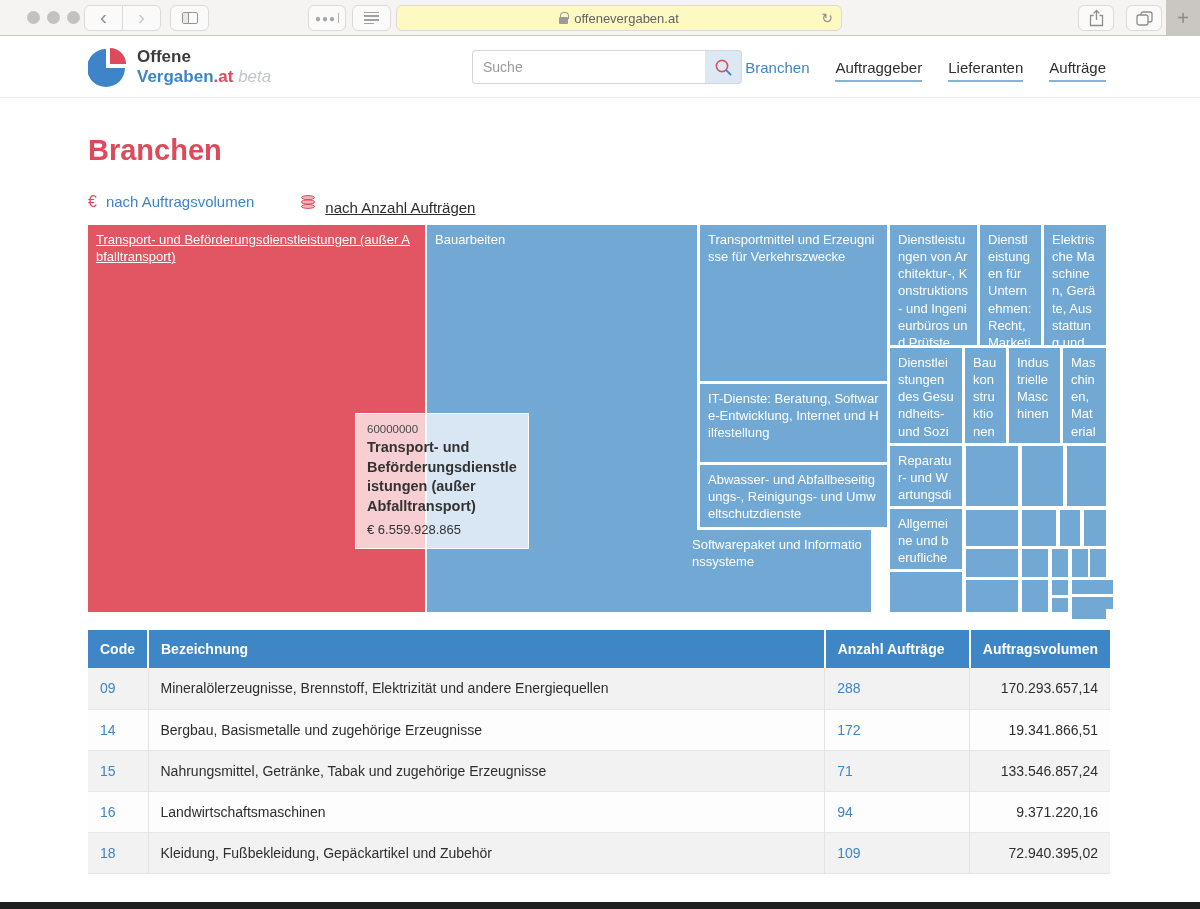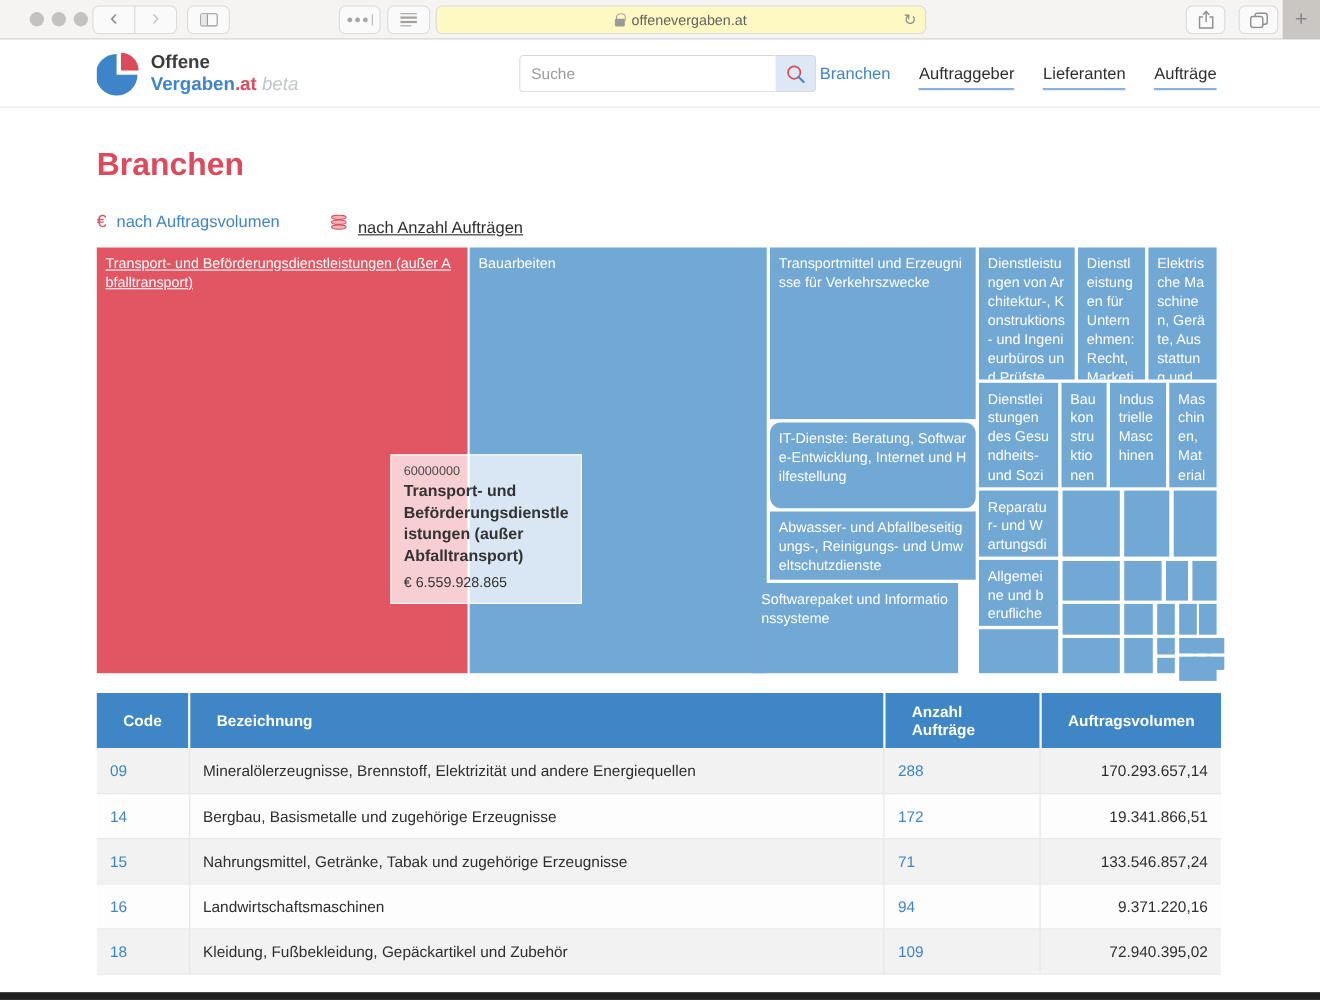--- a/index.html
+++ b/index.html
@@ -66,21 +66,21 @@
   .cell.hovered span { text-decoration:underline; }
   .tooltip { position:absolute; left:267px; top:188px; width:174px; background:rgba(255,255,255,0.72);
              border:1px solid #fff; padding:9px 11px 11px; color:#333; z-index:5; }
   .tt-code { font-size:11.5px; color:#4a4a4a; }
   .tt-name { font-size:14.5px; font-weight:bold; line-height:1.35; margin-top:3px; word-wrap:break-word; }
   .tt-value { font-size:13px; margin-top:6px; }
 
   
   table.branch-table { border-collapse:collapse; width:1022px; margin-top:18px; font-size:14px; }
   .branch-table thead th { background:#3e86c6; color:#fff; font-weight:bold; text-align:left;
-                           padding:9px 24px; border-right:2px solid #fff; height:38px; }
+                           padding:9px 12px; border-right:2px solid #fff; height:38px; }
   .branch-table thead th:last-child { border-right:none; text-align:center; }
   .branch-table thead th.th-count { }
   .branch-table tbody tr { height:41px; border-bottom:1px solid #e6e6e6; }
   .branch-table tbody tr:nth-child(odd) { background:#f2f2f2; }
   .branch-table tbody tr:nth-child(even) { background:#fdfdfd; }
   .branch-table td { padding:6px 12px; border-right:1px solid #e3e3e3; color:#2e2e2e; }
   .branch-table td:last-child { border-right:none; }
   .branch-table td.col-code, .branch-table td.col-count { color:#3d85c8; cursor:pointer; }
   .branch-table td.col-volume { text-align:right; }
 
@@ -187,21 +187,21 @@
 
   <div class="treemap">
     <div class="tooltip">
       <div class="tt-code">60000000</div>
       <div class="tt-name">Transport- und Beförderungsdienstleistungen (außer Abfalltransport)</div>
       <div class="tt-value">€ 6.559.928.865</div>
     </div>
   <div class="cell red hovered" style="left: 0px; top: 0px; width: 337px; height: 387px;"><span>Transport- und Beförderungsdienstleistungen (außer Abfalltransport)</span></div>
       <div class="cell" style="left: 339px; top: 0px; width: 270px; height: 387px;"><span>Bauarbeiten</span></div>
       <div class="cell" style="left: 612px; top: 0px; width: 187px; height: 156px;"><span>Transportmittel und Erzeugnisse für Verkehrszwecke</span></div>
-      <div class="cell" style="left: 612px; top: 159px; width: 187px; height: 78px; border-radius: 10px;"><span>IT-Dienste: Beratung, Software-Entwicklung, Internet und Hilfestellung</span></div>
+      <div class="cell" style="left: 612px; top: 159px; width: 187px; height: 78px;"><span>IT-Dienste: Beratung, Software-Entwicklung, Internet und Hilfestellung</span></div>
       <div class="cell" style="left: 612px; top: 240px; width: 187px; height: 62px;"><span>Abwasser- und Abfallbeseitigungs-, Reinigungs- und Umweltschutzdienste</span></div>
       <div class="cell" style="left: 596px; top: 305px; width: 187px; height: 82px;"><span>Softwarepaket und Informationssysteme</span></div>
       <div class="cell" style="left: 802px; top: 0px; width: 87px; height: 120px;"><span>Dienstleistungen von Architektur-, Konstruktions- und Ingenieurbüros und Prüfste</span></div>
       <div class="cell" style="left: 892px; top: 0px; width: 61px; height: 120px;"><span>Dienstleistungen für Unternehmen: Recht, Marketi</span></div>
       <div class="cell" style="left: 956px; top: 0px; width: 62px; height: 120px;"><span>Elektrische Maschinen, Geräte, Ausstattung und</span></div>
       <div class="cell" style="left: 802px; top: 123px; width: 72px; height: 95px;"><span>Dienstleistungen des Gesundheits- und Sozi</span></div>
       <div class="cell" style="left: 877px; top: 123px; width: 41px; height: 95px;"><span>Baukonstruktionen und Bausto</span></div>
       <div class="cell" style="left: 921px; top: 123px; width: 51px; height: 95px;"><span>Industrielle Maschinen</span></div>
       <div class="cell" style="left: 975px; top: 123px; width: 43px; height: 95px;"><span>Maschinen, Material und</span></div>
       <div class="cell" style="left: 802px; top: 221px; width: 72px; height: 60px;"><span>Reparatur- und Wartungsdien</span></div>

